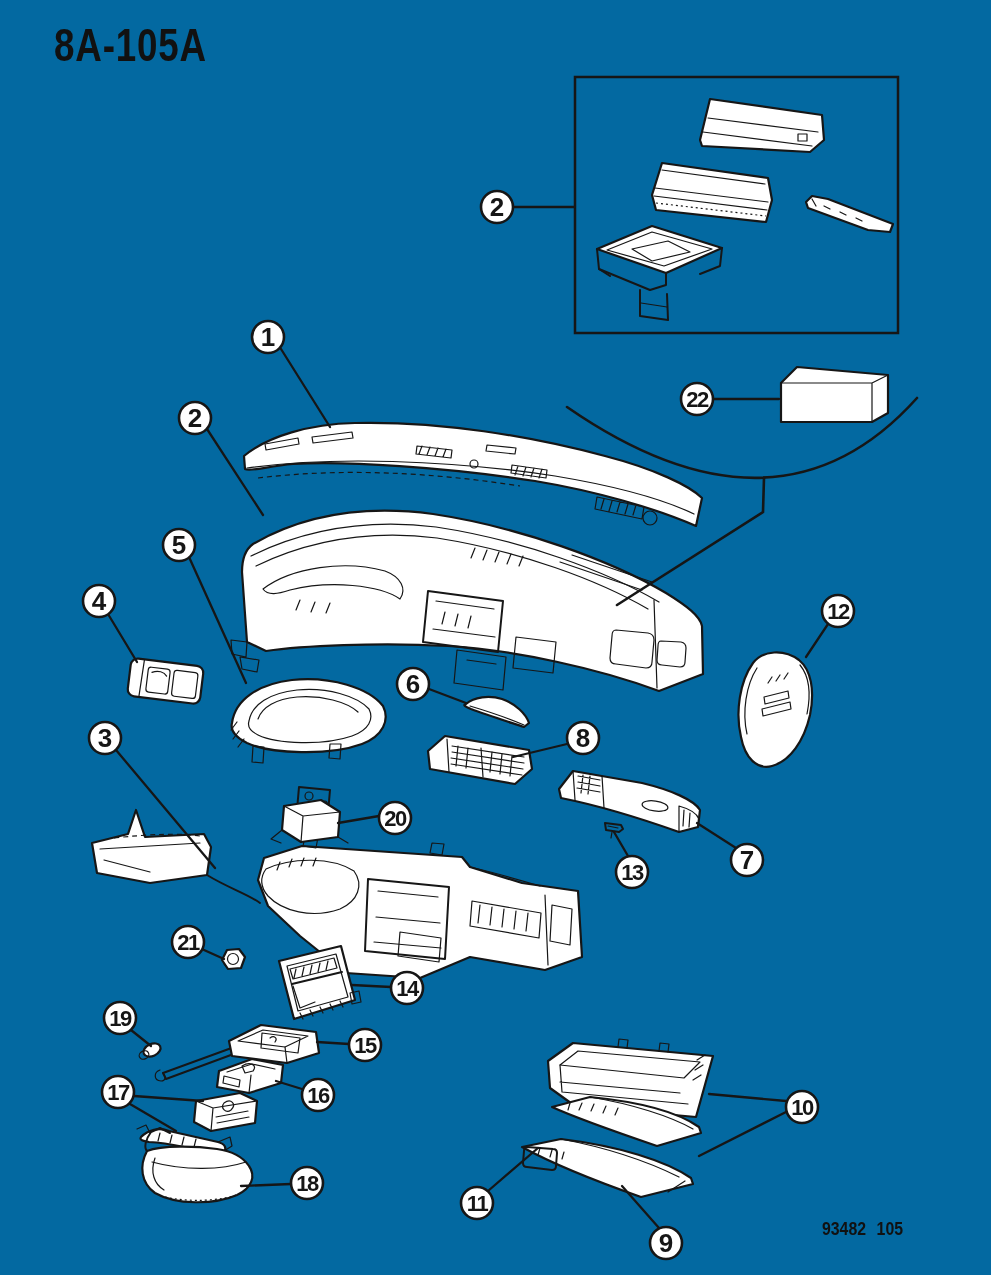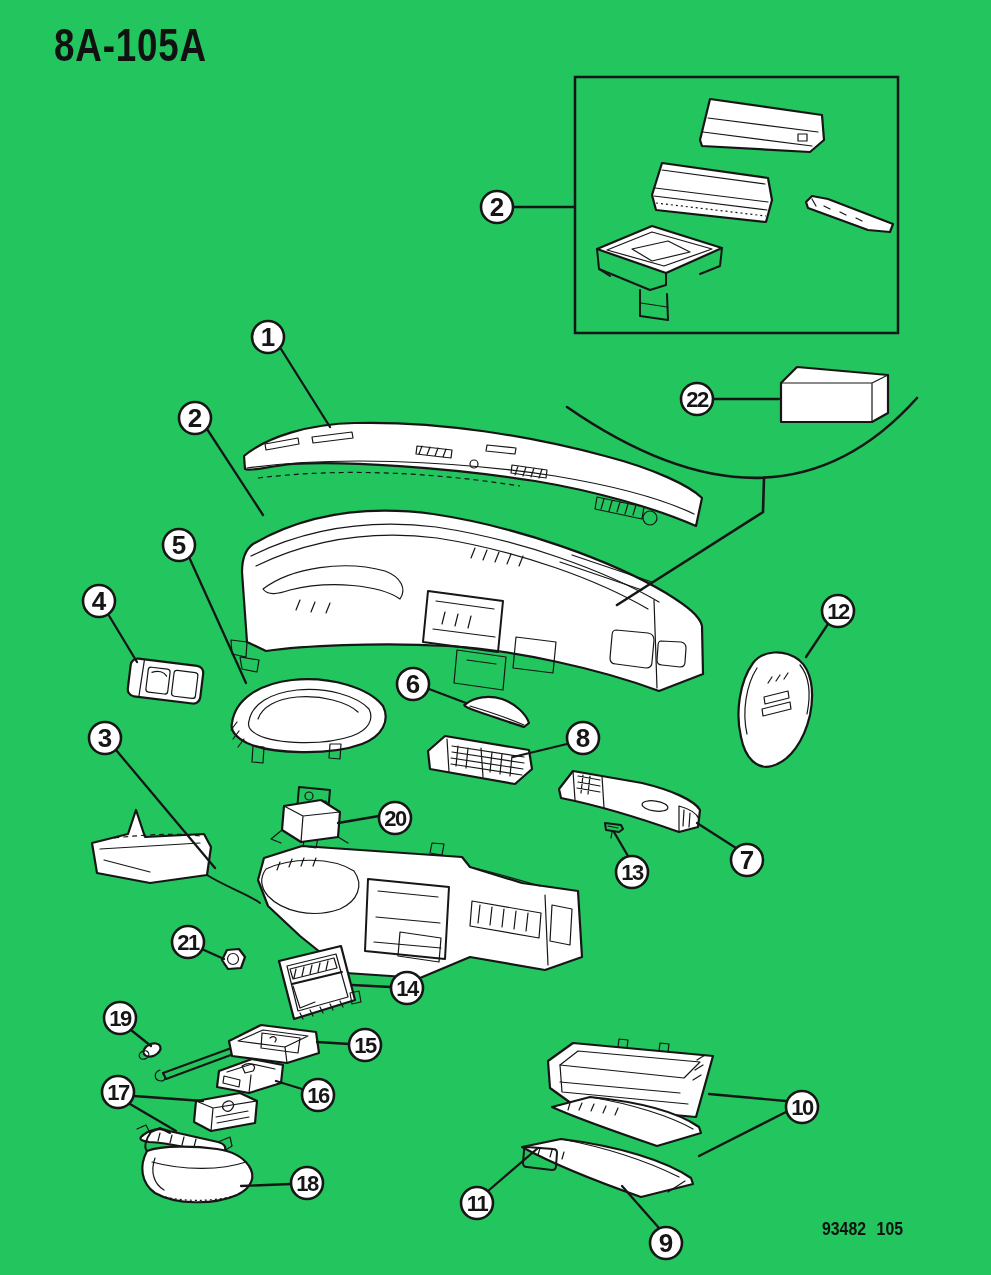--- a/index.html
+++ b/index.html
@@ -1,17 +1,17 @@
 <!DOCTYPE html>
 <html><head>
 <meta charset="utf-8">
 <style>
   html,body{margin:0;padding:0;background:#e8e8e8;}
   .stage{
-    position:relative;width:991px;height:1275px;background:#22c55e;
+    position:relative;width:991px;height:1275px;background:#0369a1;
     font-family:"Liberation Sans",sans-serif;overflow:hidden;margin:0 auto;
   }
   .page-title{
     position:absolute;left:54px;top:18px;
     font-size:46px;font-weight:bold;color:#111;
     letter-spacing:1px;transform:scaleX(.80);transform-origin:left top;
     white-space:nowrap;
   }
   .drawing-code{
     position:absolute;left:822px;top:1219px;

